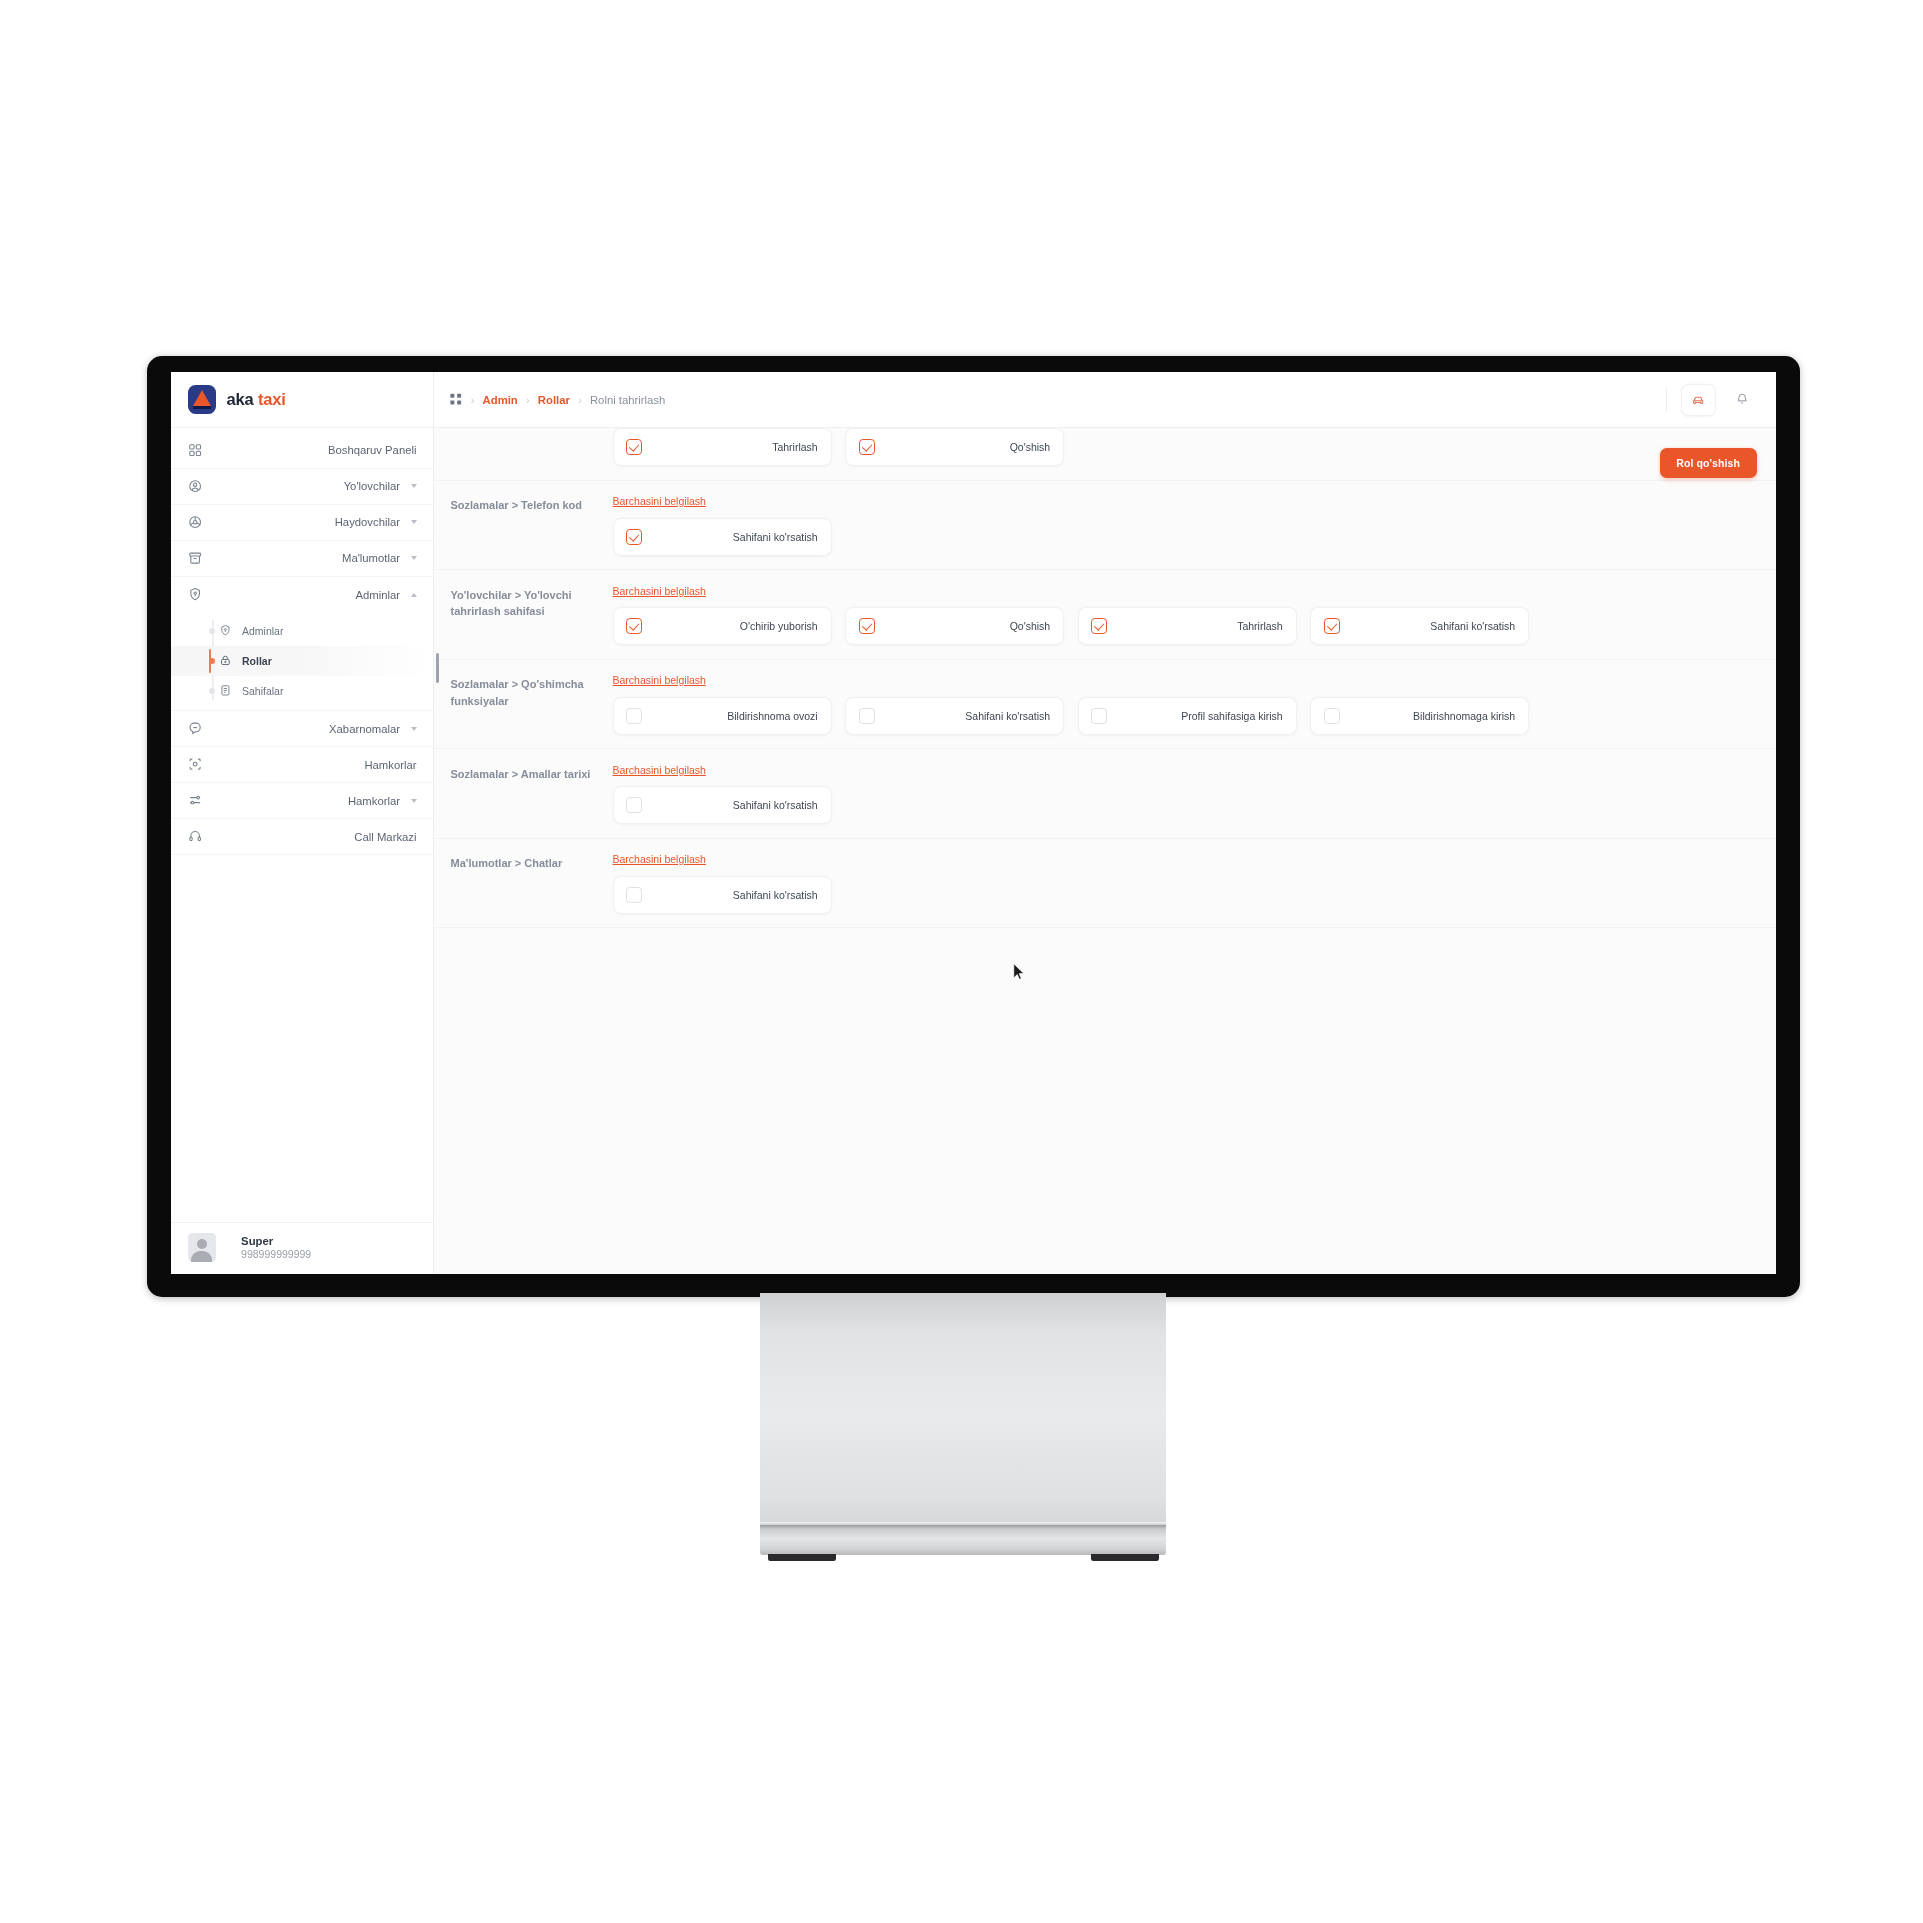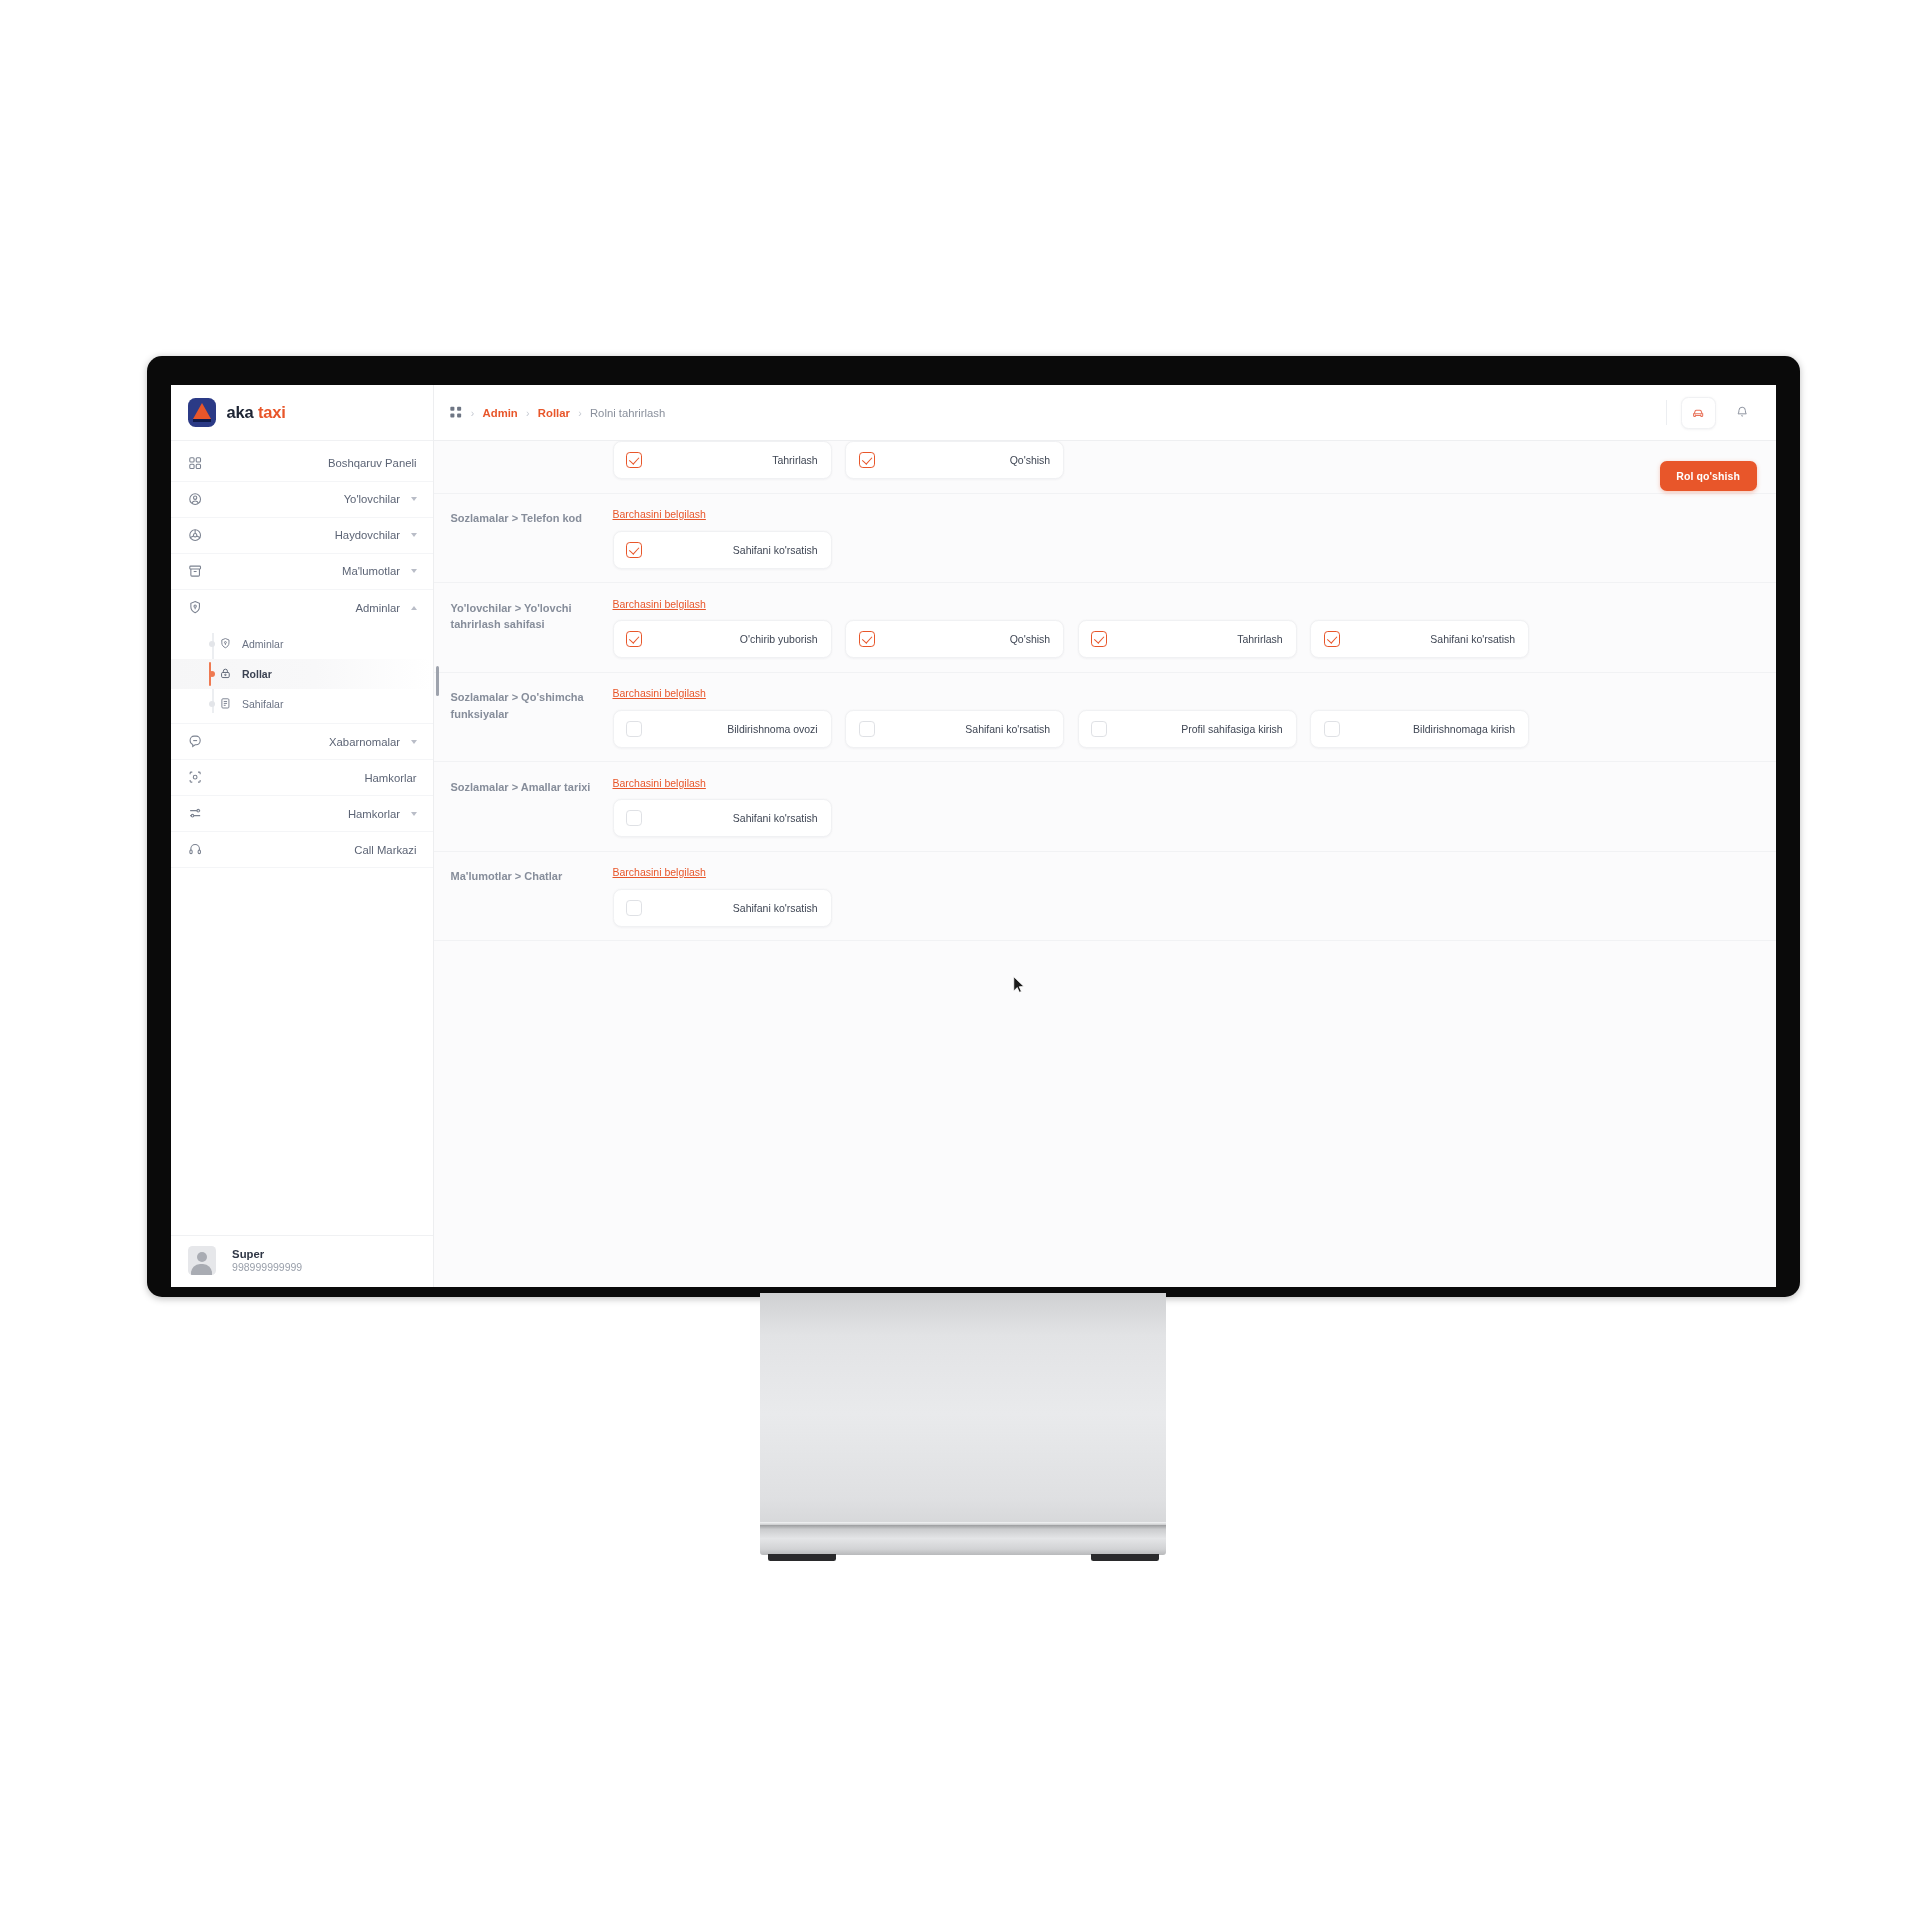--- a/index.html
+++ b/index.html
@@ -14,21 +14,21 @@
   #monitor {
     position: absolute;
     left: 147px; top: 356px;
     width: 1653px; height: 941px;
     background: #0a0a0a;
     border-radius: 15px;
     box-shadow: 0 1.5px 7.5px rgba(0,0,0,.25);
   }
   #screen {
     position: absolute;
-    left: 24px; top: 29px;
+    left: 24px; top: 16px;
     width: 1605px; height: 902px;
     background: #1d4ed8;
     overflow: hidden;
   }
   #stand-neck {
     position: absolute;
     left: 760px; top: 1293px;
     width: 406px; height: 233px;
     background: linear-gradient(180deg,#cfd0d2 0%, #e2e3e5 18%, #e9eaec 52%, #dfe0e2 88%, #d6d7d9 100%);
   }
@@ -115,21 +115,21 @@
     color: #3b4252; font-weight: 600;
   }
   .sub-item.active::before {
     content:""; position:absolute; left:38px; top:3px; bottom:3px; width:2.3px; background:#ef7a52; border-radius:1.5px;
   }
   .sub-item.active .dot { background: #ef7a52; }
   .sub-item .ic svg { width: 12.8px; height: 12.8px; }
 
   .sb-spacer { flex: 1; }
   .profile {
-    display: flex; align-items: center; gap: 16px; padding: 10.5px 16.5px 12px 16.5px;
+    display: flex; align-items: center; gap: 25px; padding: 10.5px 16.5px 12px 16.5px;
     border-top: 0.8px solid #f0f1f3;
   }
   .avatar {
     width: 28.6px; height: 28.6px; border-radius: 4.5px; background: #e6e7ea; position: relative; overflow: hidden; flex:none;
   }
   .avatar::before { content:""; position:absolute; left:9px; top:5.3px; width:10.5px; height:10.5px; border-radius:50%; background:#a9acb3; }
   .avatar::after { content:""; position:absolute; left:3.8px; top:17.3px; width:21px; height:13.5px; border-radius:9px 9px 0 0; background:#a9acb3; }
   .profile .nm { font-size: 11.3px; font-weight: 700; color: #2f3645; line-height: 1.25; }
   .profile .ph { font-size: 10.5px; color: #9aa0ab; line-height: 1.3; }
 

